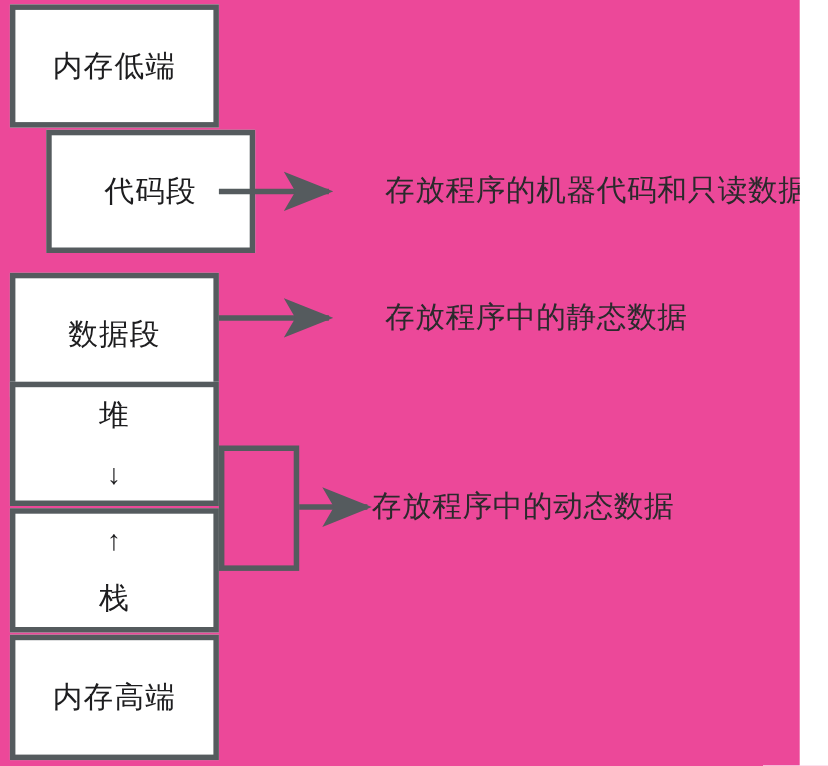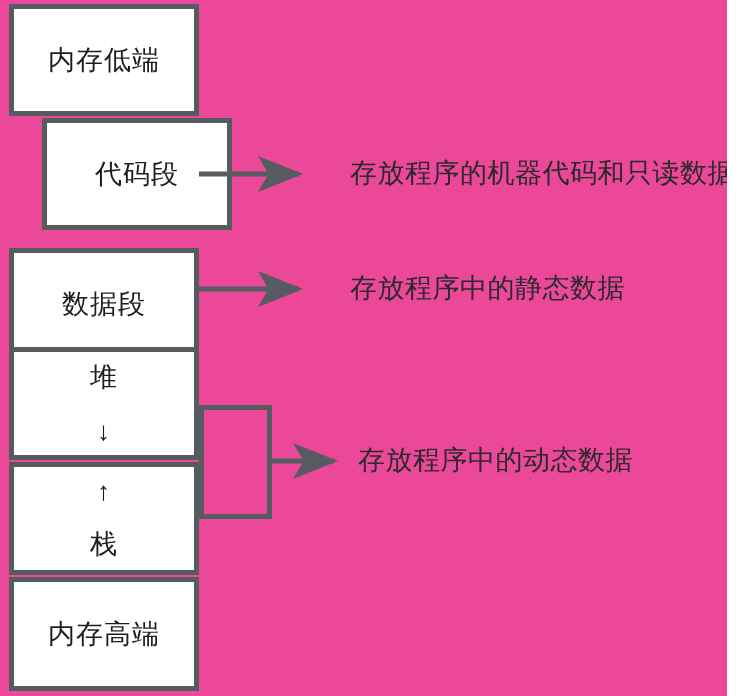--- a/index.html
+++ b/index.html
@@ -81,21 +81,21 @@
   .annot {
     position: absolute;
     color: #2a2a2c;
     font-size: 27px;
     line-height: 1;
     white-space: nowrap;
     letter-spacing: 0.5px;
   }
   #annot-text  { left: 350px; top: 160px; }
   #annot-data  { left: 350px; top: 275px; }
-  #annot-dyn   { left: 358px; top: 447px; }
+  #annot-dyn   { left: 338px; top: 447px; }
 </style>
 </head>
 <body>
 
 <div id="canvas">
 
   <div class="mem-box" id="box-low">
     <span class="lbl">内存低端</span>
   </div>
 

